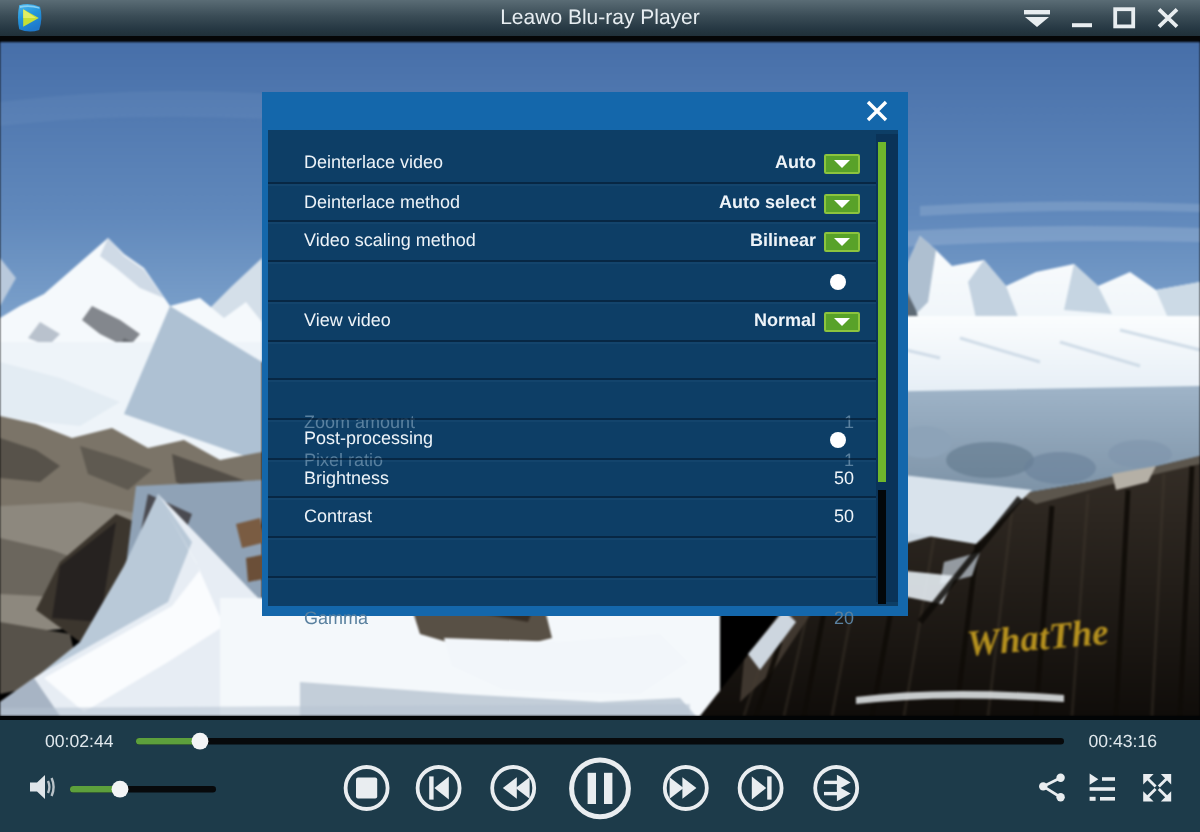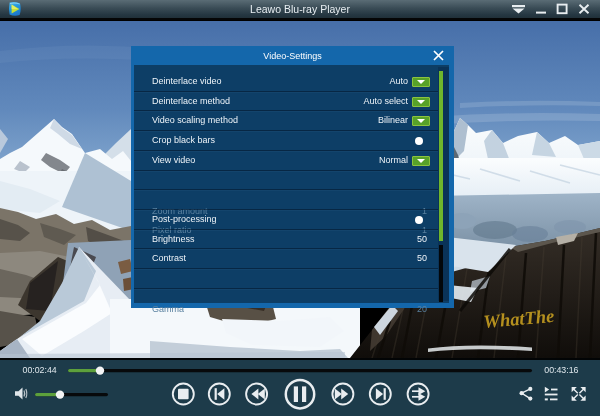--- a/index.html
+++ b/index.html
@@ -25,21 +25,21 @@
 #rows{position:absolute;left:0;top:7px;width:315px;}
 .row{position:relative;height:17.72px;border-top:1px solid rgba(0,0,0,0.0);line-height:17.7px;
  border-bottom:1px solid rgba(4,28,50,0.65);box-shadow:0 1px 0 rgba(120,170,210,0.06);}
 .row .lab{position:absolute;left:18px;top:0;font-size:9px;color:#edf3f8;text-align:right;}
 .row .val{position:absolute;right:22px;top:0;font-size:9px;color:#edf3f8;}
 .row.dis .lab,.row.dis .val{color:#59809f;margin-top:31px;}
 .row .btn{position:absolute;right:19px;top:4px;width:16px;height:8px;
  background:#58a229;border:1px solid #8cc43e;border-radius:1px;}
 .row .btn:after{content:"";position:absolute;left:4px;top:2px;width:0;height:0;
  border-left:4px solid transparent;border-right:4px solid transparent;border-top:4px solid #fff;}
-.row .valb{position:absolute;right:41px;top:0;font-size:9px;color:#edf3f8;}
+.row .valb{position:absolute;right:41px;top:0;font-size:9px;color:#edf3f8;font-weight:bold;}
 .row .dot{position:absolute;right:26.5px;top:5px;width:8px;height:8px;border-radius:50%;background:#fff;}
 #scrolltrack{position:absolute;right:0px;top:2px;width:11px;height:234px;background:#0a3358;}
 #sgreen{position:absolute;left:1px;top:4px;width:3.5px;height:170px;background:#6fb62c;}
 #sblack{position:absolute;left:1px;top:178px;width:3.5px;height:57px;background:#03070a;}
 #dlg-x{position:absolute;right:10px;top:4px;}
 </style>
 </head>
 <body>
 <div id="stage">
 
@@ -170,21 +170,20 @@
 
   <rect x="28" y="11.6" width="10" height="2" fill="#e8edf0"></rect>
 
   <rect x="49.6" y="4.6" width="9" height="8.6" fill="none" stroke="#e8edf0" stroke-width="1.9"></rect>
 
   <path d="M71.5,4.7 L80.5,13.3 M80.5,4.7 L71.5,13.3" stroke="#e8edf0" stroke-width="1.9" fill="none"></path>
  </svg>
 </div>
 
 <div id="dlg">
- <div id="dlg-head">Video-Settings</div>
  <svg id="dlg-x" width="11" height="11" viewBox="0 0 11 11">
   <path d="M1,1 L10,10 M10,1 L1,10" stroke="#fff" stroke-width="1.7" fill="none"></path>
  </svg>
  <div id="dlg-body">
   <div id="rows">
    <div class="row">
             <span class="lab">Deinterlace video</span>
             <span class="valb">Auto</span>
             <span class="btn"></span>
           </div>
@@ -192,21 +191,20 @@
             <span class="lab">Deinterlace method</span>
             <span class="valb">Auto select</span>
             <span class="btn"></span>
           </div>
    <div class="row">
             <span class="lab">Video scaling method</span>
             <span class="valb">Bilinear</span>
             <span class="btn"></span>
           </div>
    <div class="row">
-            <span class="lab">Crop black bars</span>
             <span class="dot"></span>
           </div>
    <div class="row">
             <span class="lab">View video</span>
             <span class="valb">Normal</span>
             <span class="btn"></span>
           </div>
    <div class="row dis">
             <span class="lab">Zoom amount</span>
             <span class="val">1</span>

